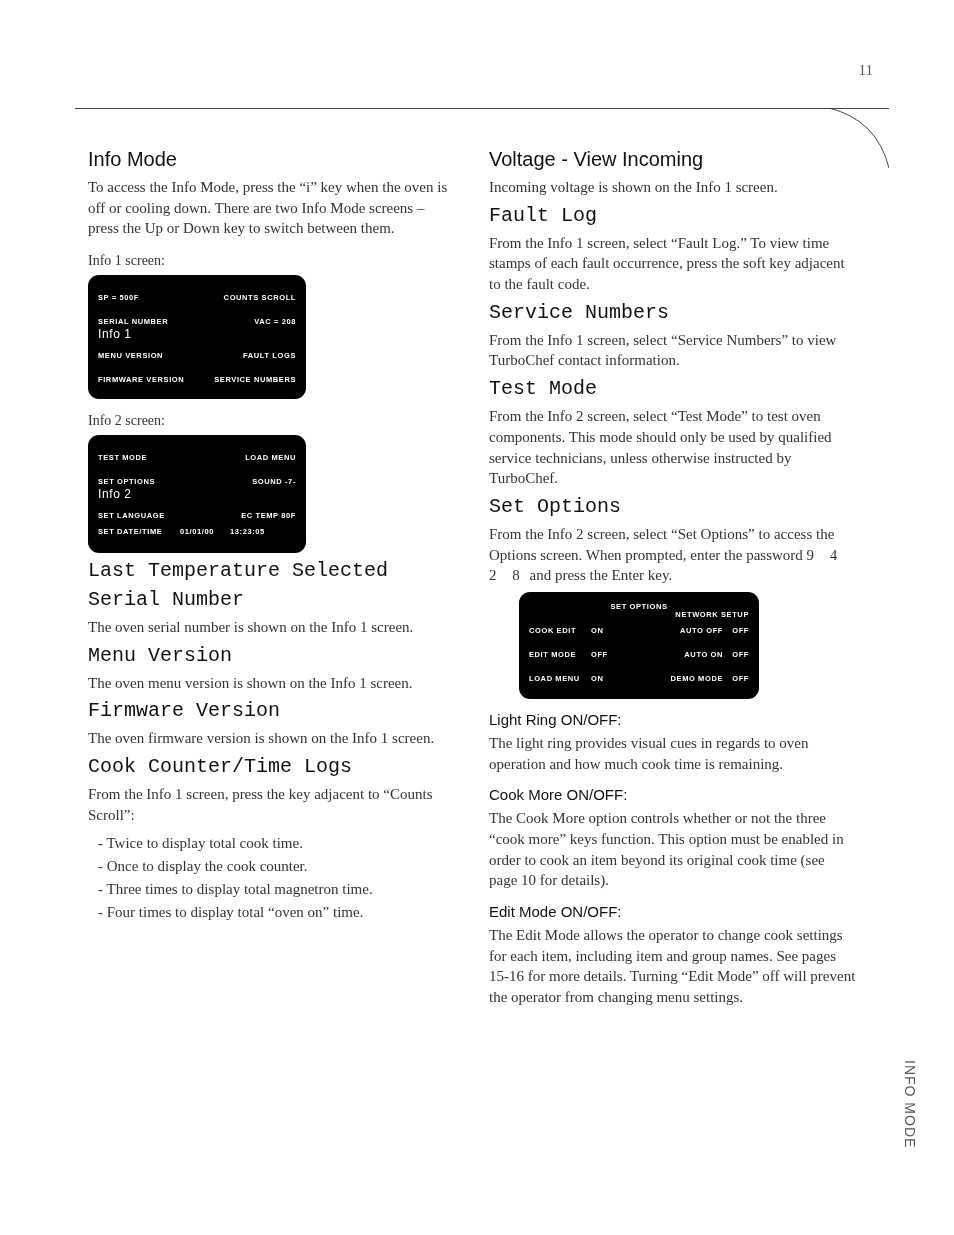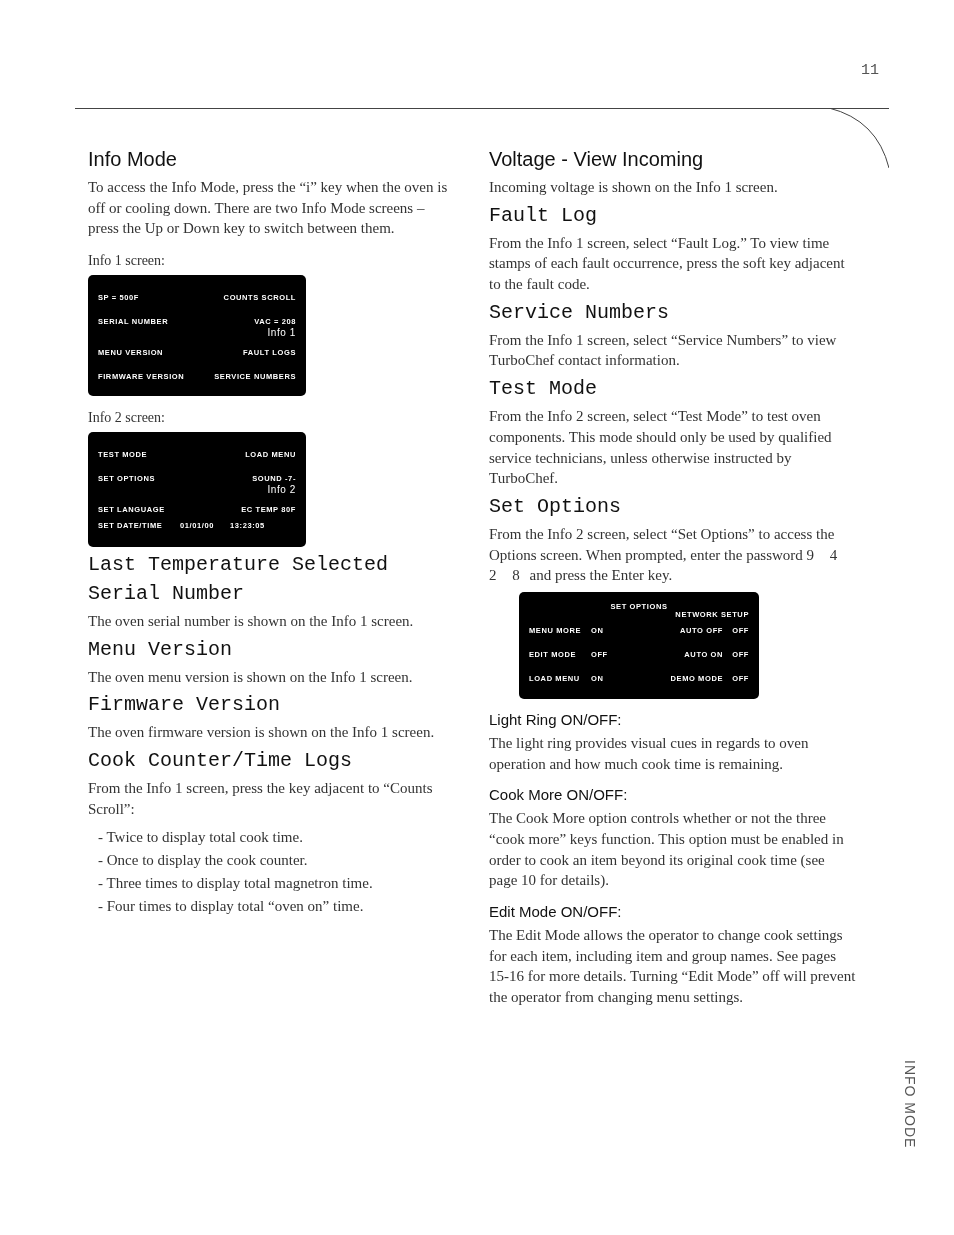--- a/index.html
+++ b/index.html
@@ -15,22 +15,22 @@
   .page {
     position: relative;
     width: 954px;
     height: 1235px;
     box-sizing: border-box;
     padding: 60px 70px 40px 88px;
   }
   .page-num {
     position: absolute;
     top: 62px;
-    right: 75px;
-    font-family: Liberation Mono, monospace;
+    right: 81px;
+    font-family: Liberation Serif, serif;
     font-size: 15px;
     color: #555;
   }
   .top-rule {
     position: absolute;
     top: 108px;
     left: 75px;
     right: 65px;
     border-top: 1px solid #444;
   }
@@ -79,39 +79,39 @@
     color:#333;
   }
   p.caption {
     font-size: 14px;
     margin: 14px 0 6px 0;
     color:#333;
   }
   .lcd {
     background: #000;
     color: #fff;
-    border-radius: 5px;
+    border-radius: 11px;
     width: 218px;
     box-sizing: border-box;
     padding: 10px 10px 8px 10px;
     font-family: "Helvetica Neue", Arial, sans-serif;
     font-size: 7.5px;
     letter-spacing: 0.6px;
     font-weight: 600;
   }
   .lcd .row {
     display:flex; justify-content:space-between; align-items:center;
     height: 24px;
   }
   .lcd .trirow { display:flex; height:18px; }
   .lcd .trirow span { flex:1; }
   .lcd .trirow .l{text-align:left}
   .lcd .trirow .c{text-align:center}
   .lcd .trirow .r{text-align:left}
-  .lcd .info-tag{ text-align:right; font-size:10px; font-weight:400; margin-top:-6px; margin-bottom:2px;}
+  .lcd .info-tag{ text-align:left; font-size:12px; font-weight:400; margin-top:-6px; margin-bottom:2px;}
   .lcd.options { width: 240px; margin-top:6px;}
   .lcd.options .head{ text-align:center; font-size:7.5px; padding-bottom:0px;}
   .lcd.options .net{ text-align:right; font-size:7.5px; margin-top:-1px;}
   .lcd.options .row span.l{ text-align:left; width:62px;}
   .lcd.options .row span.v{ width:26px; text-align:left;}
   .lcd.options .row span.sp{ flex:1;}
   .lcd.options .row span.r{ text-align:right; width:76px;}
   .lcd.options .row span.rv{ text-align:right; width:26px;}
 
   h3.sub{
@@ -221,21 +221,21 @@
 
       <h2 class="tight">Set Options</h2>
       <p class="body">
         <span>From the Info 2 screen, select “Set Options” to access the Options screen. When prompted, enter the password </span><span class="pw">9 4 2 8</span><span> and press the Enter key.</span>
       </p>
 
       <div class="lcd options" style="margin-left:30px;">
         <div class="head">SET OPTIONS</div>
         <div class="net">NETWORK SETUP</div>
         <div class="row">
-          <span class="l">MENU MORE</span>
+          <span class="l">COOK EDIT</span>
           <span class="v">ON</span>
           <span class="sp"></span>
           <span class="r">AUTO OFF</span>
           <span class="rv">OFF</span>
         </div>
         <div class="row">
           <span class="l">EDIT MODE</span>
           <span class="v">OFF</span>
           <span class="sp"></span>
           <span class="r">AUTO ON</span>

